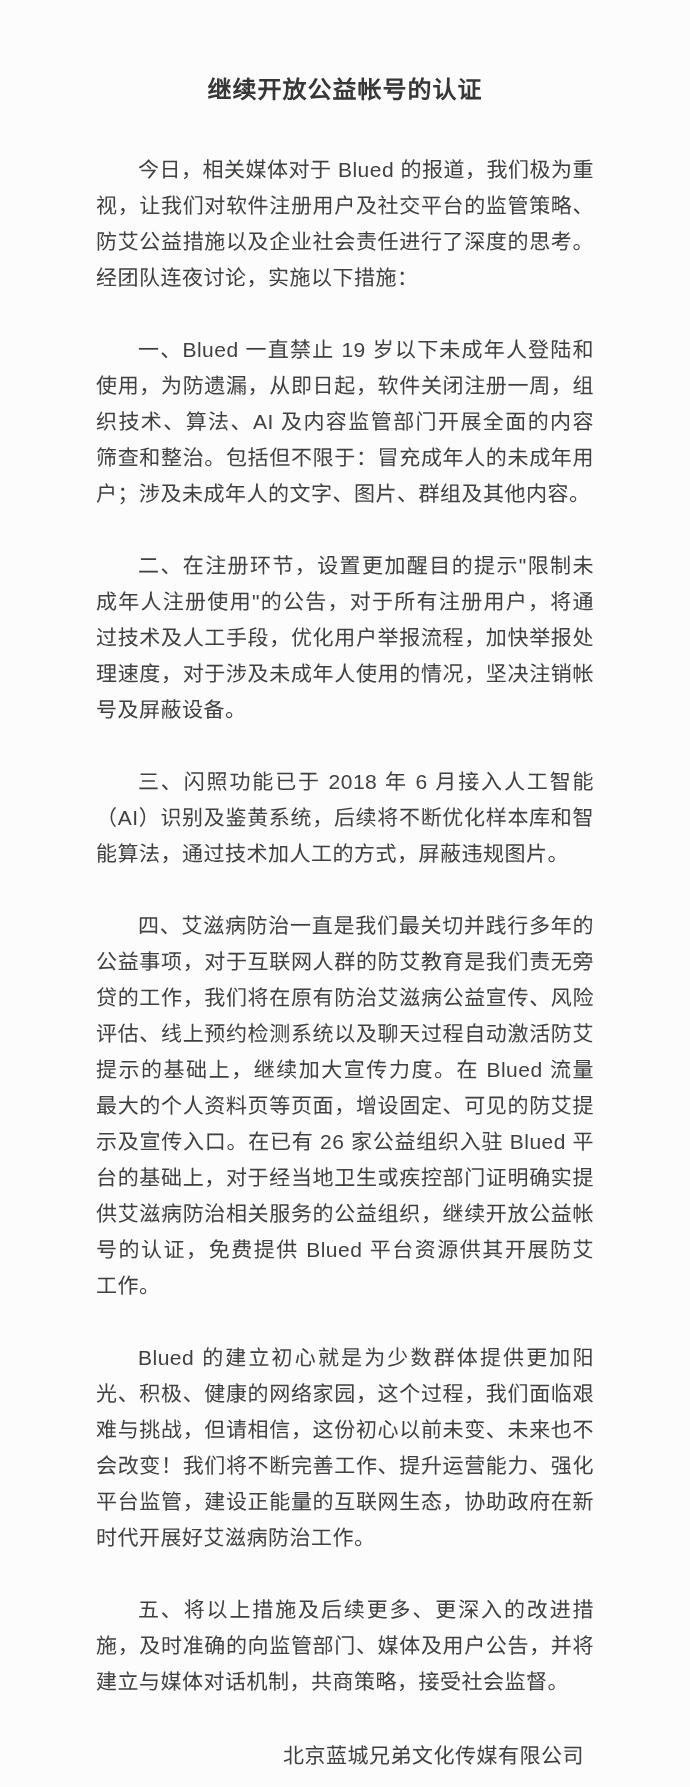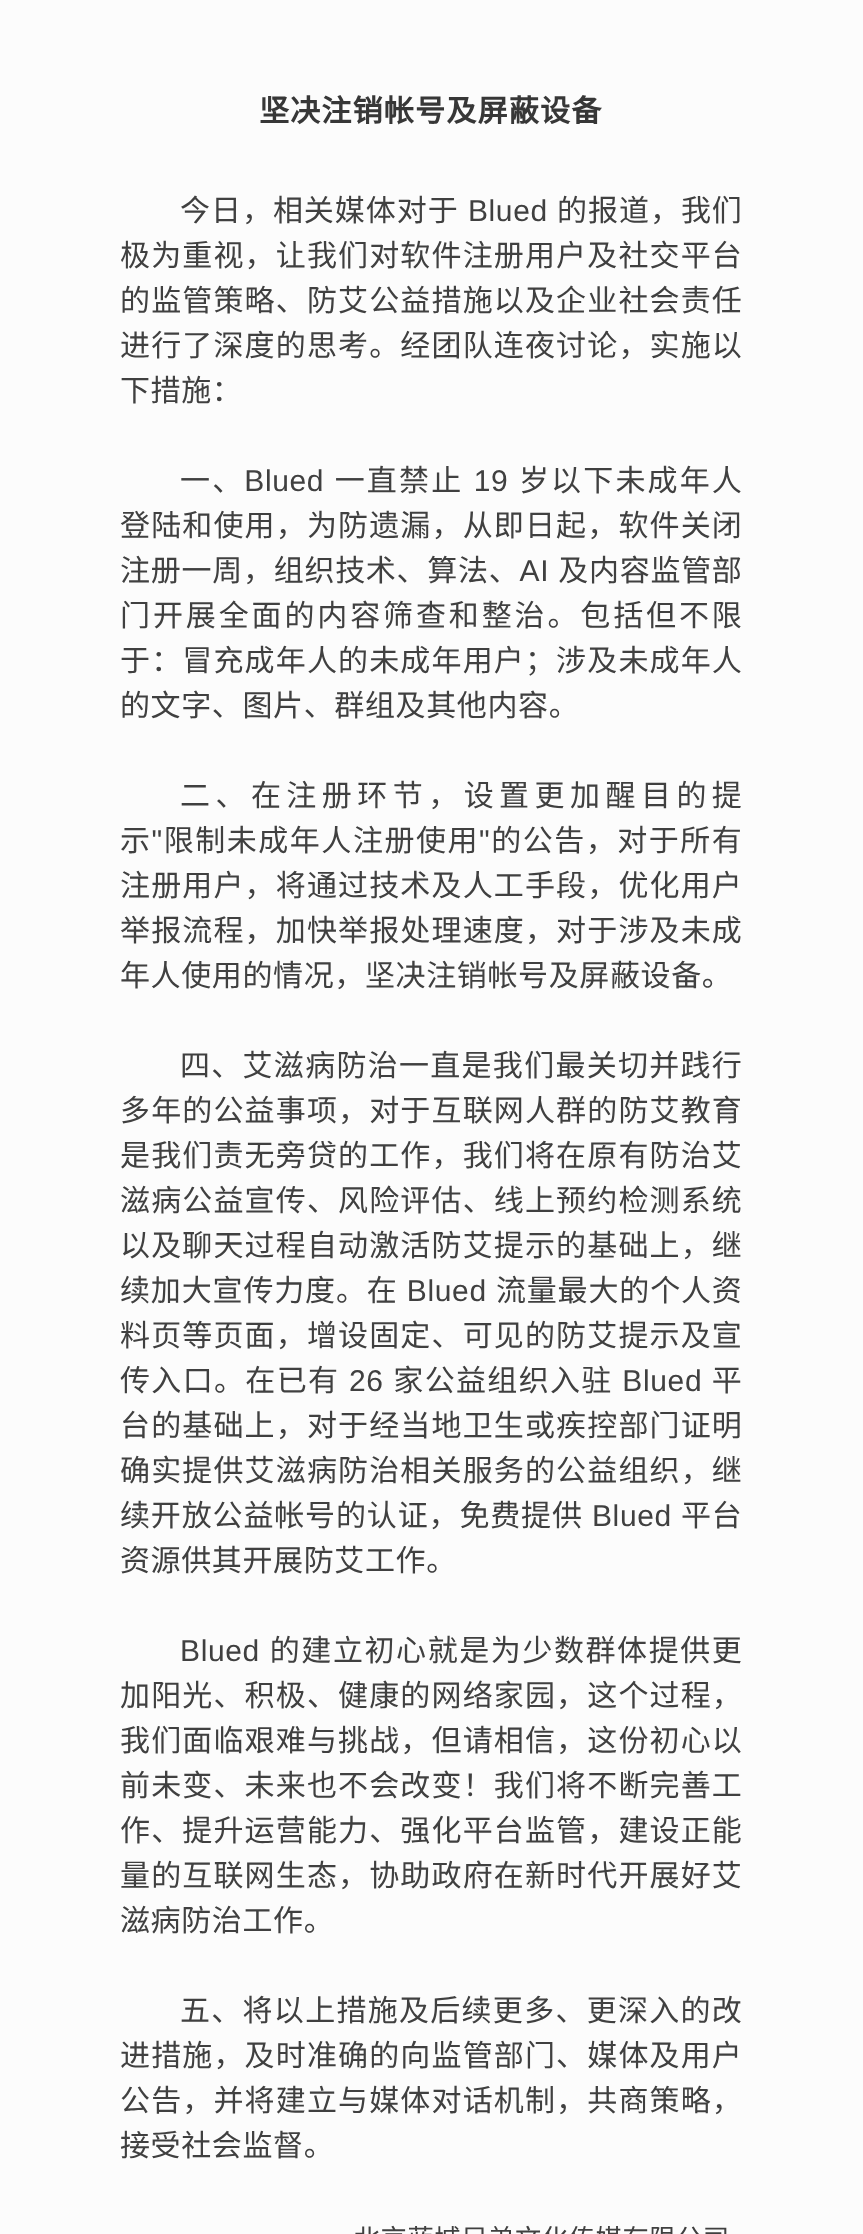--- a/index.html
+++ b/index.html
@@ -20,21 +20,21 @@
   .doc-title {
     font-size: 24px;
     line-height: 40px;
     font-weight: bold;
     text-align: center;
     color: #373737;
     margin: 0 0 42px 0;
     letter-spacing: 1px;
   }
   .para {
-    font-size: 24px;
+    font-size: 21px;
     line-height: 36px;
     text-align: justify;
     text-indent: 2em;
     margin: 0 0 36px 0;
     letter-spacing: 0.5px;
     color: #404040;
   }
   .signature-block {
     margin-top: 34px;
     padding-right: 10px;
@@ -44,29 +44,30 @@
     color: #404040;
     letter-spacing: 0.5px;
   }
 </style>
 </head>
 <body>
 
 <div class="page">
 
   <h1 class="doc-title">
-    <span style="display:block">坚决注销帐号及屏蔽设备</span>
+    <span style="display:block">继续开放公益帐号的认证</span>
   </h1>
 
   <p class="para">今日，相关媒体对于 Blued 的报道，我们极为重视，让我们对软件注册用户及社交平台的监管策略、防艾公益措施以及企业社会责任进行了深度的思考。经团队连夜讨论，实施以下措施：</p>
 
   <p class="para">一、Blued 一直禁止 19 岁以下未成年人登陆和使用，为防遗漏，从即日起，软件关闭注册一周，组织技术、算法、AI 及内容监管部门开展全面的内容筛查和整治。包括但不限于：冒充成年人的未成年用户；涉及未成年人的文字、图片、群组及其他内容。</p>
 
   <p class="para">二、在注册环节，设置更加醒目的提示"限制未成年人注册使用"的公告，对于所有注册用户，将通过技术及人工手段，优化用户举报流程，加快举报处理速度，对于涉及未成年人使用的情况，坚决注销帐号及屏蔽设备。</p>
 
+  <p class="para">三、闪照功能已于 2018 年 6 月接入人工智能（AI）识别及鉴黄系统，后续将不断优化样本库和智能算法，通过技术加人工的方式，屏蔽违规图片。</p>
 
   <p class="para">四、艾滋病防治一直是我们最关切并践行多年的公益事项，对于互联网人群的防艾教育是我们责无旁贷的工作，我们将在原有防治艾滋病公益宣传、风险评估、线上预约检测系统以及聊天过程自动激活防艾提示的基础上，继续加大宣传力度。在 Blued 流量最大的个人资料页等页面，增设固定、可见的防艾提示及宣传入口。在已有 26 家公益组织入驻 Blued 平台的基础上，对于经当地卫生或疾控部门证明确实提供艾滋病防治相关服务的公益组织，继续开放公益帐号的认证，免费提供 Blued 平台资源供其开展防艾工作。</p>
 
   <p class="para">Blued 的建立初心就是为少数群体提供更加阳光、积极、健康的网络家园，这个过程，我们面临艰难与挑战，但请相信，这份初心以前未变、未来也不会改变！我们将不断完善工作、提升运营能力、强化平台监管，建设正能量的互联网生态，协助政府在新时代开展好艾滋病防治工作。</p>
 
   <p class="para">五、将以上措施及后续更多、更深入的改进措施，及时准确的向监管部门、媒体及用户公告，并将建立与媒体对话机制，共商策略，接受社会监督。</p>
 
   <div class="signature-block">
     <div>北京蓝城兄弟文化传媒有限公司</div>
 

